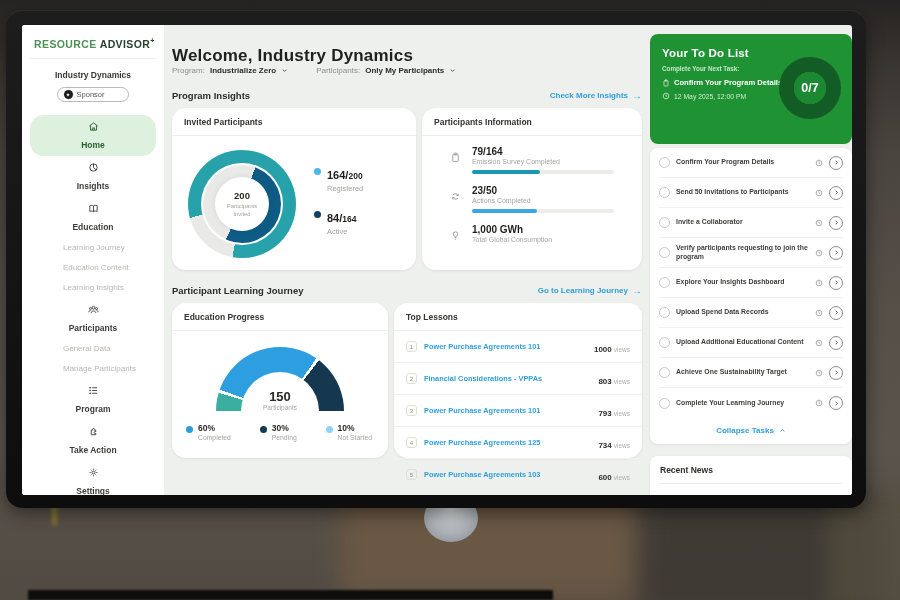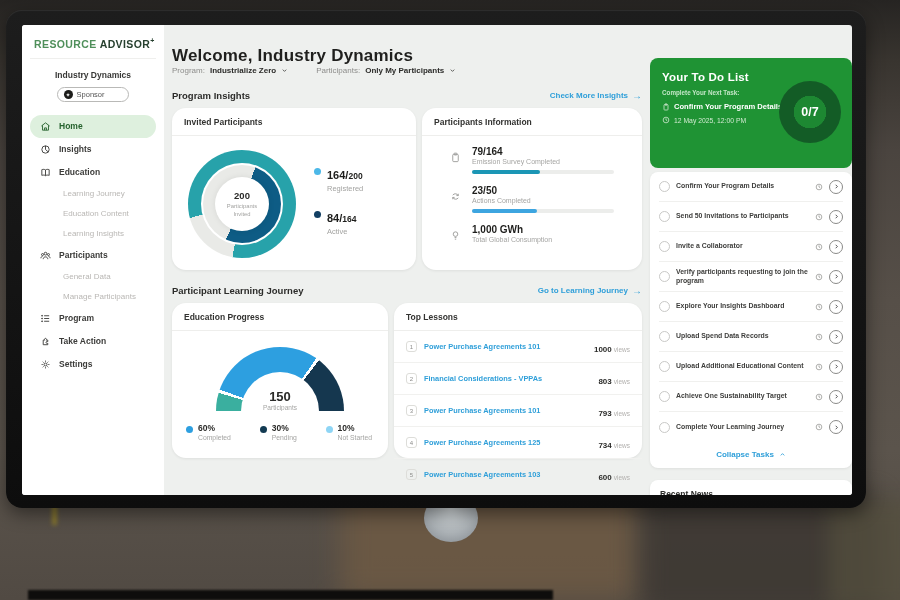--- a/index.html
+++ b/index.html
@@ -32,21 +32,21 @@
   .logo .l1 { color:var(--brand-green,#4f8f5a); }
   .logo .l2 { color:#27402f; }
   .logo sup { font-size:7px; color:#27402f; }
   .org-name { text-align:center; font-size:8.5px; font-weight:bold; color:#38383six; color:#383836; margin-top:11px; }
   .badge-pill { display:flex; align-items:center; gap:4px; width:max-content; margin:7px auto 0;
     border:1px solid #b9b9b7; border-radius:10px; padding:2px 24px 2px 6px; font-size:7.5px; color:#555; background:#fff; }
   .badge-dot { width:9px; height:9px; border-radius:50%; background:#1c1c1a; color:#fff; font-size:6px;
     display:flex; align-items:center; justify-content:center; }
   .nav { margin-top:13px; }
   .nav-item { display:flex; align-items:center; gap:8px; padding:6px 10px; border-radius:14px;
-    font-size:8.5px; font-weight:bold; color:#3c3c3a; cursor:pointer; }
+    font-size:8.5px; font-weight:bold; color:#3c3c3a; cursor:pointer;flex-direction:column; }
   .nav-item svg { width:11px; height:11px; flex:0 0 auto; }
   .nav-item.active { background:var(--active-bg,#def0de); color:var(--active-text,#27632f); }
   .nav-sub { padding:5.5px 10px 5.5px 33px; font-size:8px; color:#b9b7b4; cursor:pointer; }
 
   
   .main { position:absolute; left:150px; top:0; width:470px; height:100%; padding-top:21px; }
   .page-title { font-size:17px; font-weight:bold; color:#1f1f1d; letter-spacing:.2px; }
   .filters { display:flex; gap:28px; margin-top:0; align-items:center; }
   .filter { display:flex; align-items:center; gap:5px; cursor:pointer; }
   .filter-label { font-size:8px; color:#8d8d8b; }
@@ -104,21 +104,21 @@
   .card-lessons { width:248px; height:155px; }
   .lesson-row { display:flex; align-items:center; gap:7px; padding:6.5px 12px; border-bottom:1px solid #f1f1ef; cursor:pointer; }
   .lesson-row:last-child { border-bottom:none; }
   .lesson-rank { width:11px; height:11px; border:1px solid #ddddd9; border-radius:3px; font-size:6px; color:#8d8d8b;
     display:flex; align-items:center; justify-content:center; flex:0 0 auto; }
   .lesson-title { flex:1; font-size:7.4px; font-weight:bold; color:var(--link-blue,#2f9fd9); }
   .lesson-views { font-size:8px; font-weight:bold; color:#2b2b29; }
   .lesson-views-lab { font-size:6.5px; color:#b2b0ae; margin-left:2px; }
 
   
-  .rightpanel { position:absolute; left:628px; top:12px; width:202px; height:100%; padding-top:21px; }
+  .rightpanel { position:absolute; left:628px; top:0; width:202px; height:100%; padding-top:9px; }
   .todo-head { position:relative; height:110px; border-radius:8px; background:var(--todo-green,#1f9334); padding:13px 12px; color:#fff; }
   .todo-title { font-size:11.5px; font-weight:bold; letter-spacing:.2px; }
   .todo-sub { font-size:6.3px; color:#c2e6c6; margin-top:6px; font-weight:bold; }
   .todo-next { display:flex; align-items:center; gap:4px; margin-top:6px; }
   .todo-next-text { font-size:7.6px; font-weight:bold; }
   .todo-due { display:flex; align-items:center; gap:4px; margin-top:5px; color:#cfe9cf; }
   .todo-due-text { font-size:6.8px; }
   .todo-ring { position:absolute; right:11px; top:23px; width:62px; height:62px; border-radius:50%;
     display:flex; align-items:center; justify-content:center;
     background:radial-gradient(closest-side, #1d8832 0%, #1d8832 52%, #135c26 53%, #135c26 100%); }

